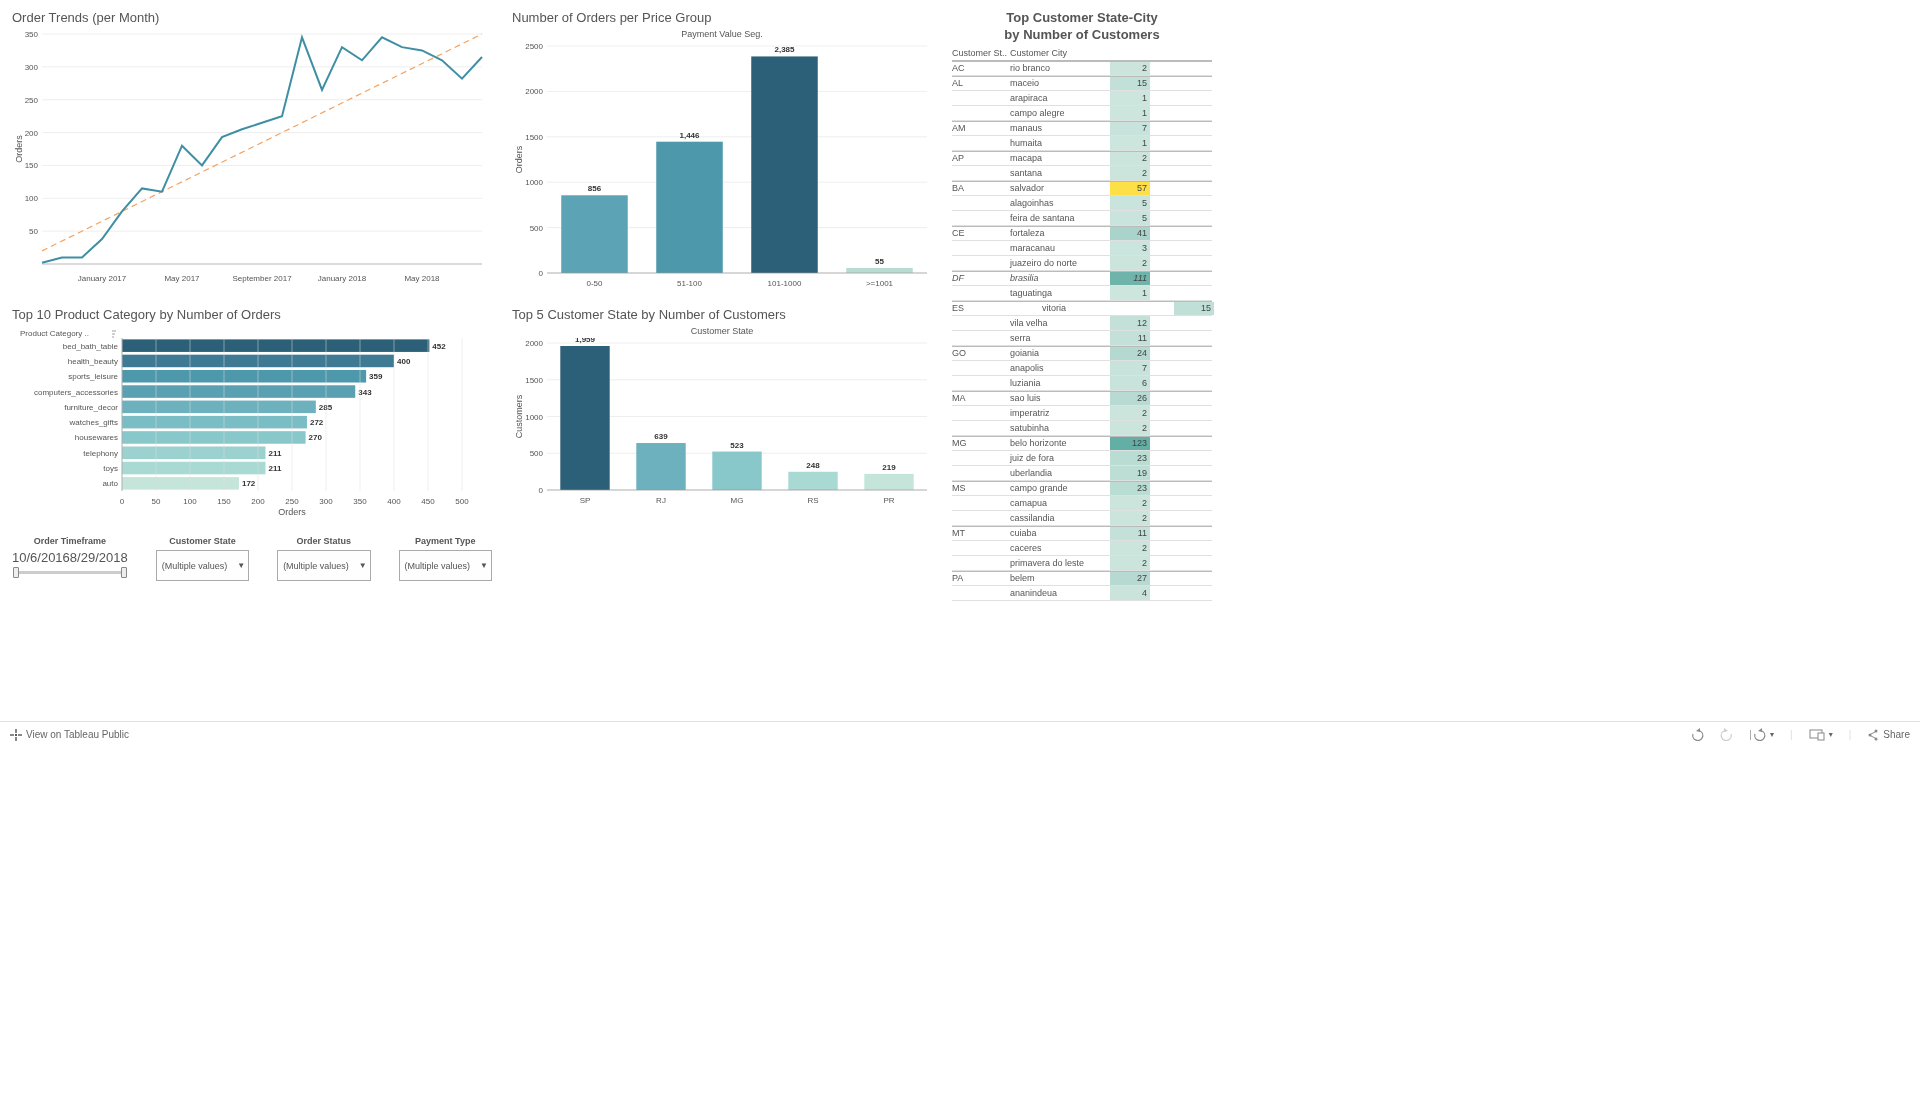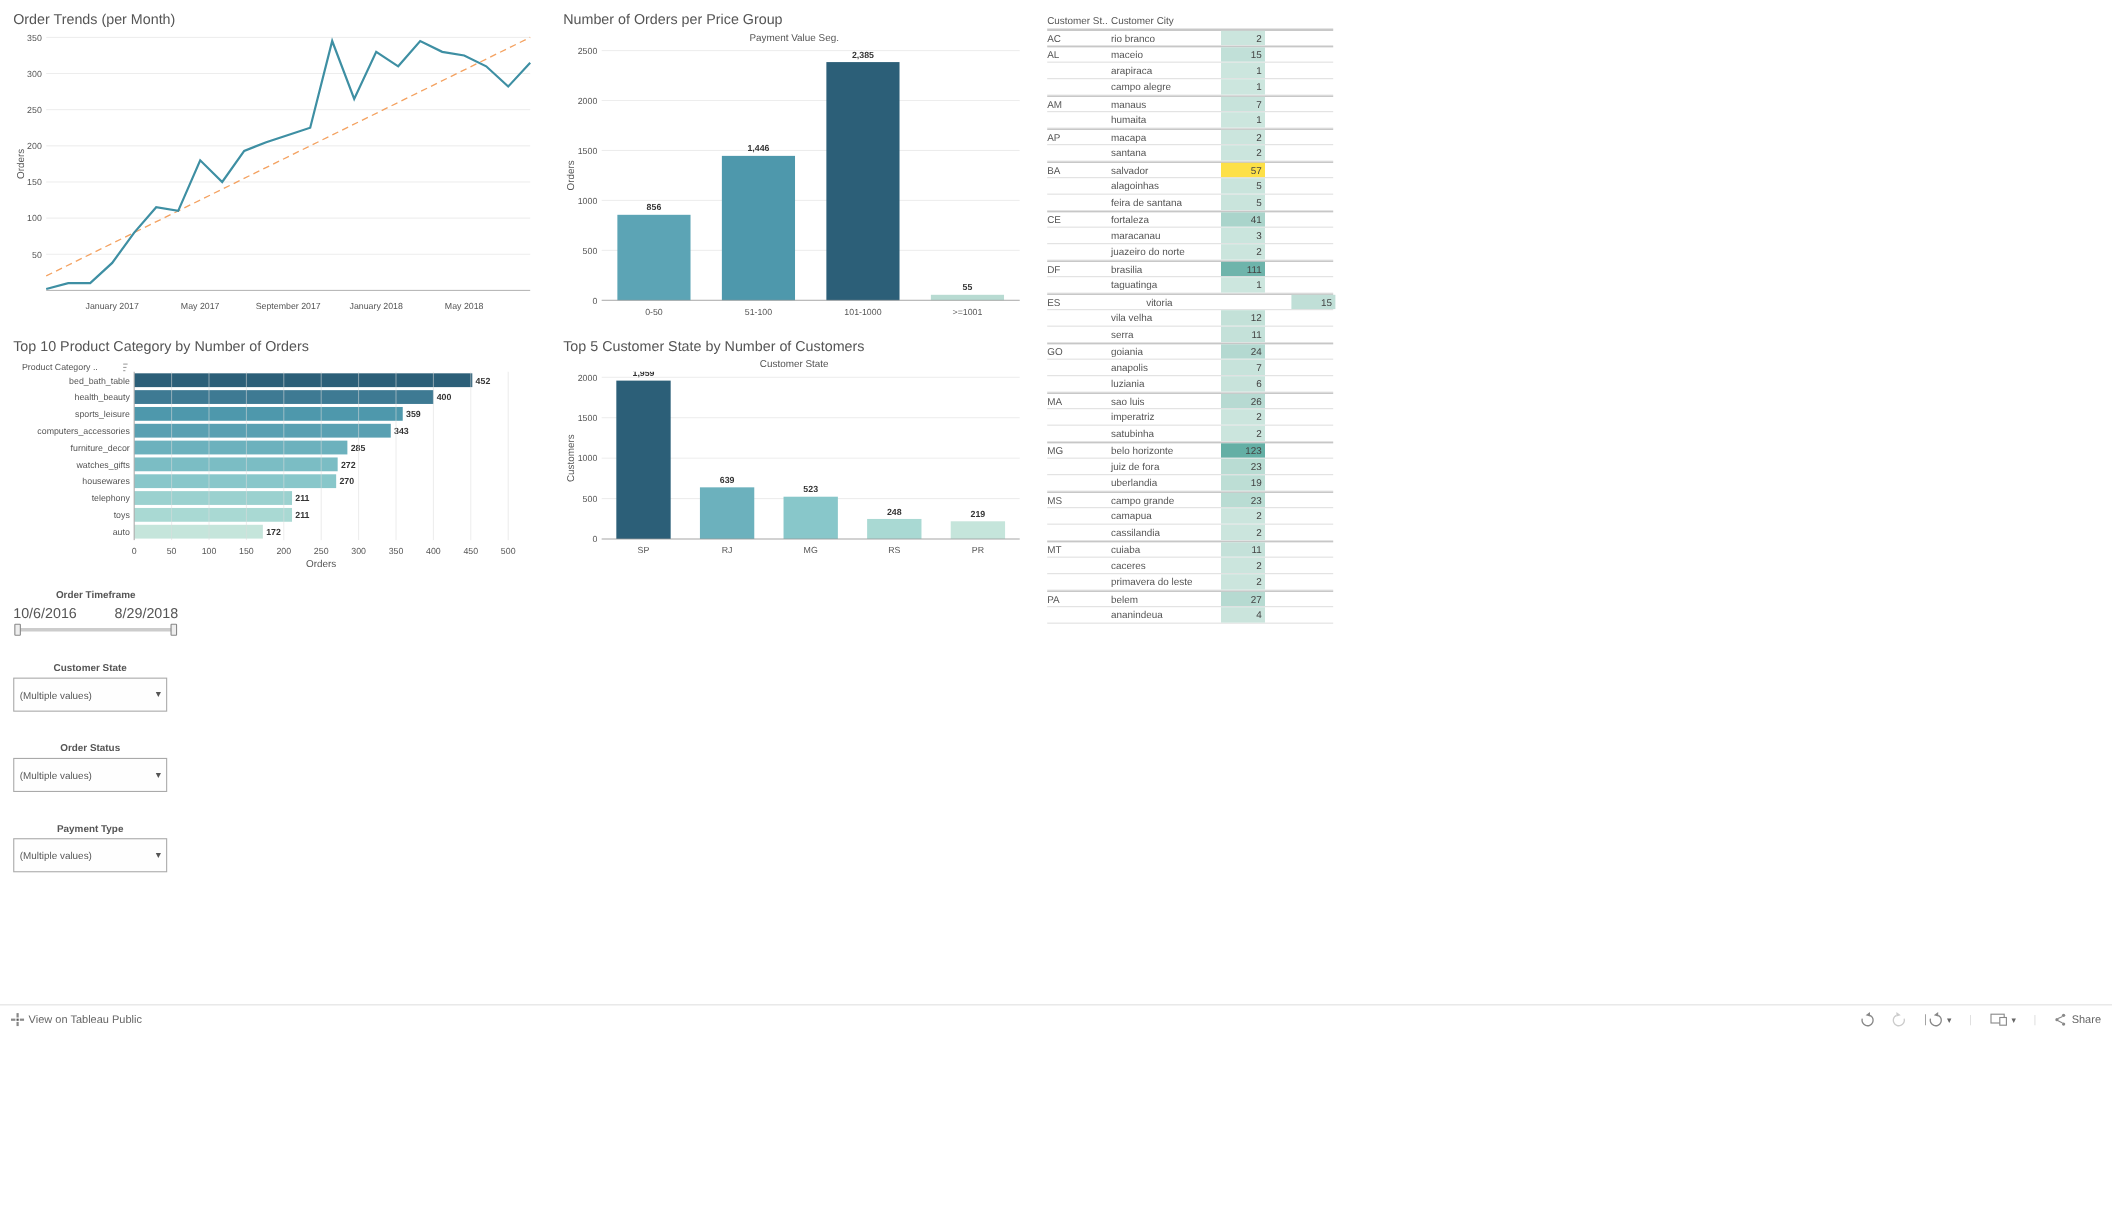--- a/index.html
+++ b/index.html
@@ -23,21 +23,21 @@
 
   
   .state-city { font-size: 9px; }
   .state-city .hdr { display: grid; grid-template-columns: 58px 100px 40px; border-bottom: 1px solid #bbb; padding-bottom: 2px; margin-top: 4px; color: #555; }
   .sc-row { display: grid; grid-template-columns: 58px 100px 40px; border-bottom: 1px solid #e0e0e0; height: 15px; align-items: center; }
   .sc-row .st { color: #555; }
   .sc-row .city { color: #555; }
   .sc-row .val { text-align: right; padding-right: 3px; background: #cde6de; height: 100%; display: flex; align-items: center; justify-content: flex-end; color: #444; }
 
   
-  .filters { display: flex; gap: 28px; margin-top: 20px; align-items: flex-start; flex-direction: column; }
+  .filters { display: flex; gap: 28px; margin-top: 20px; align-items: flex-start; }
   .filter { font-size: 9px; text-align: center; width: 140px; }
   .filter .ftitle { font-weight: 600; color: #555; margin-bottom: 4px; }
   .slider-box { width: 150px; }
   .slider-ends { display: flex; justify-content: space-between; font-size: 13px; color: #555; }
   .slider-track { position: relative; height: 3px; background: #ccc; margin: 6px 4px 0 4px; border-radius: 2px; }
   .slider-thumb { position: absolute; top: -4px; width: 6px; height: 11px; background: #eee; border: 1px solid #888; border-radius: 1px; }
   .dropdown { display: flex; align-items: center; justify-content: space-between; border: 1px solid #aaa; background: #fefefe; height: 31px; padding: 0 3px 0 5px; font-size: 9px; color: #555; cursor: pointer; }
   .dropdown .chev { font-size: 8px; }
 
   
@@ -243,20 +243,24 @@
             <text x="301" y="165" class="tick-label" text-anchor="middle">RS</text>
             <rect x="352.3" y="135.9035" width="49.4" height="16.0965" fill="#c5e5db"></rect>
             <text x="377" y="131.9035" class="bar-label" text-anchor="middle">219</text>
             <text x="377" y="165" class="tick-label" text-anchor="middle">PR</text>
             <line x1="35" y1="152" x2="415" y2="152" class="axis-line"></line>
           </svg>
       </div>
     </div>
 
     <div class="panel state-city">
+      <h3 class="center" style="line-height:1.3;">
+        
+        Top Customer State-City<br>by Number of Customers
+      </h3>
       <div class="hdr">
         <span>Customer St..</span>
         <span>Customer City</span>
         <span></span>
       </div>
       <div id="sc-body">
           <div class="sc-row" style="border-top: 1px solid rgb(187, 187, 187);">
             <div class="st">AC</div>
             <div class="city">rio branco</div>
             <div class="val" style="background: rgb(203, 229, 221);">2</div>
@@ -319,21 +323,21 @@
           <div class="sc-row">
             <div class="st"></div>
             <div class="city">maracanau</div>
             <div class="val" style="background: rgb(202, 229, 221);">3</div>
           </div>
           <div class="sc-row">
             <div class="st"></div>
             <div class="city">juazeiro do norte</div>
             <div class="val" style="background: rgb(203, 229, 221);">2</div>
           </div>
-          <div class="sc-row" style="border-top: 1px solid rgb(187, 187, 187);">
+          <div class="sc-row" style="border-top: 1px solid rgb(187, 187, 187); font-style: italic;">
             <div class="st">DF</div>
             <div class="city">brasilia</div>
             <div class="val" style="background: rgb(110, 180, 171);">111</div>
           </div>
           <div class="sc-row">
             <div class="st"></div>
             <div class="city">taguatinga</div>
             <div class="val" style="background: rgb(204, 230, 222);">1</div>
           </div>
           <div class="sc-row" style="border-top: 1px solid rgb(187, 187, 187); gap: 32px;">

